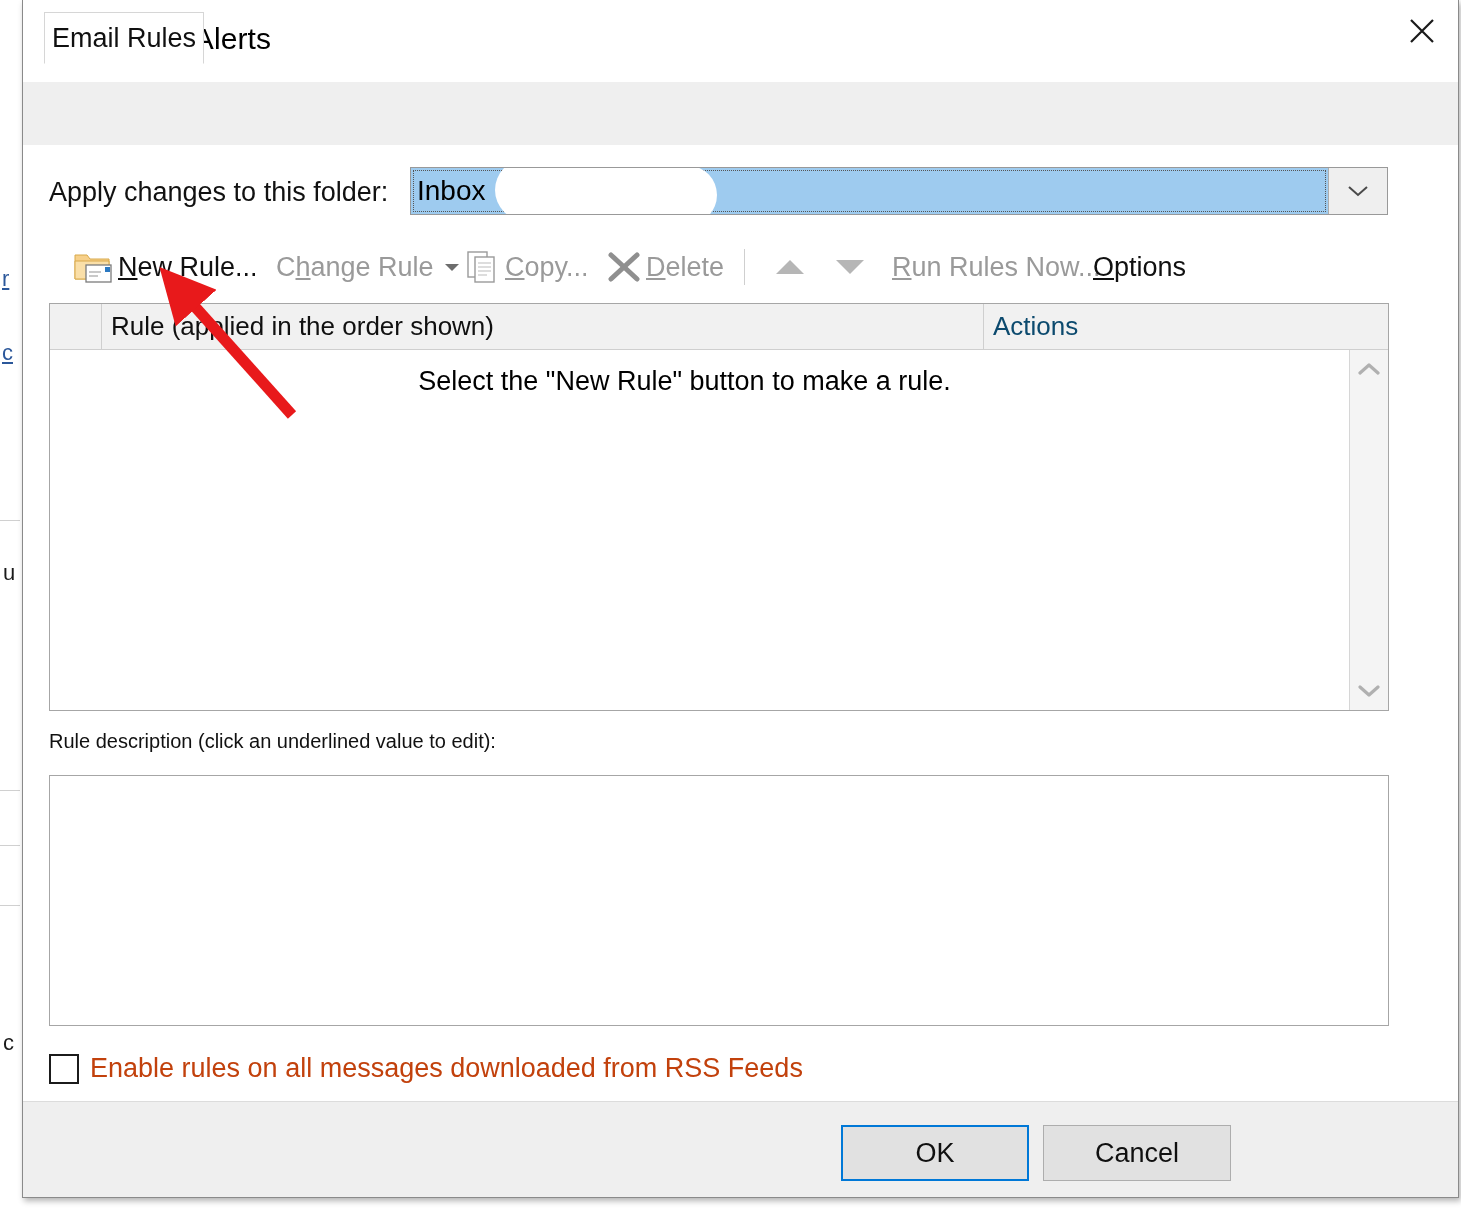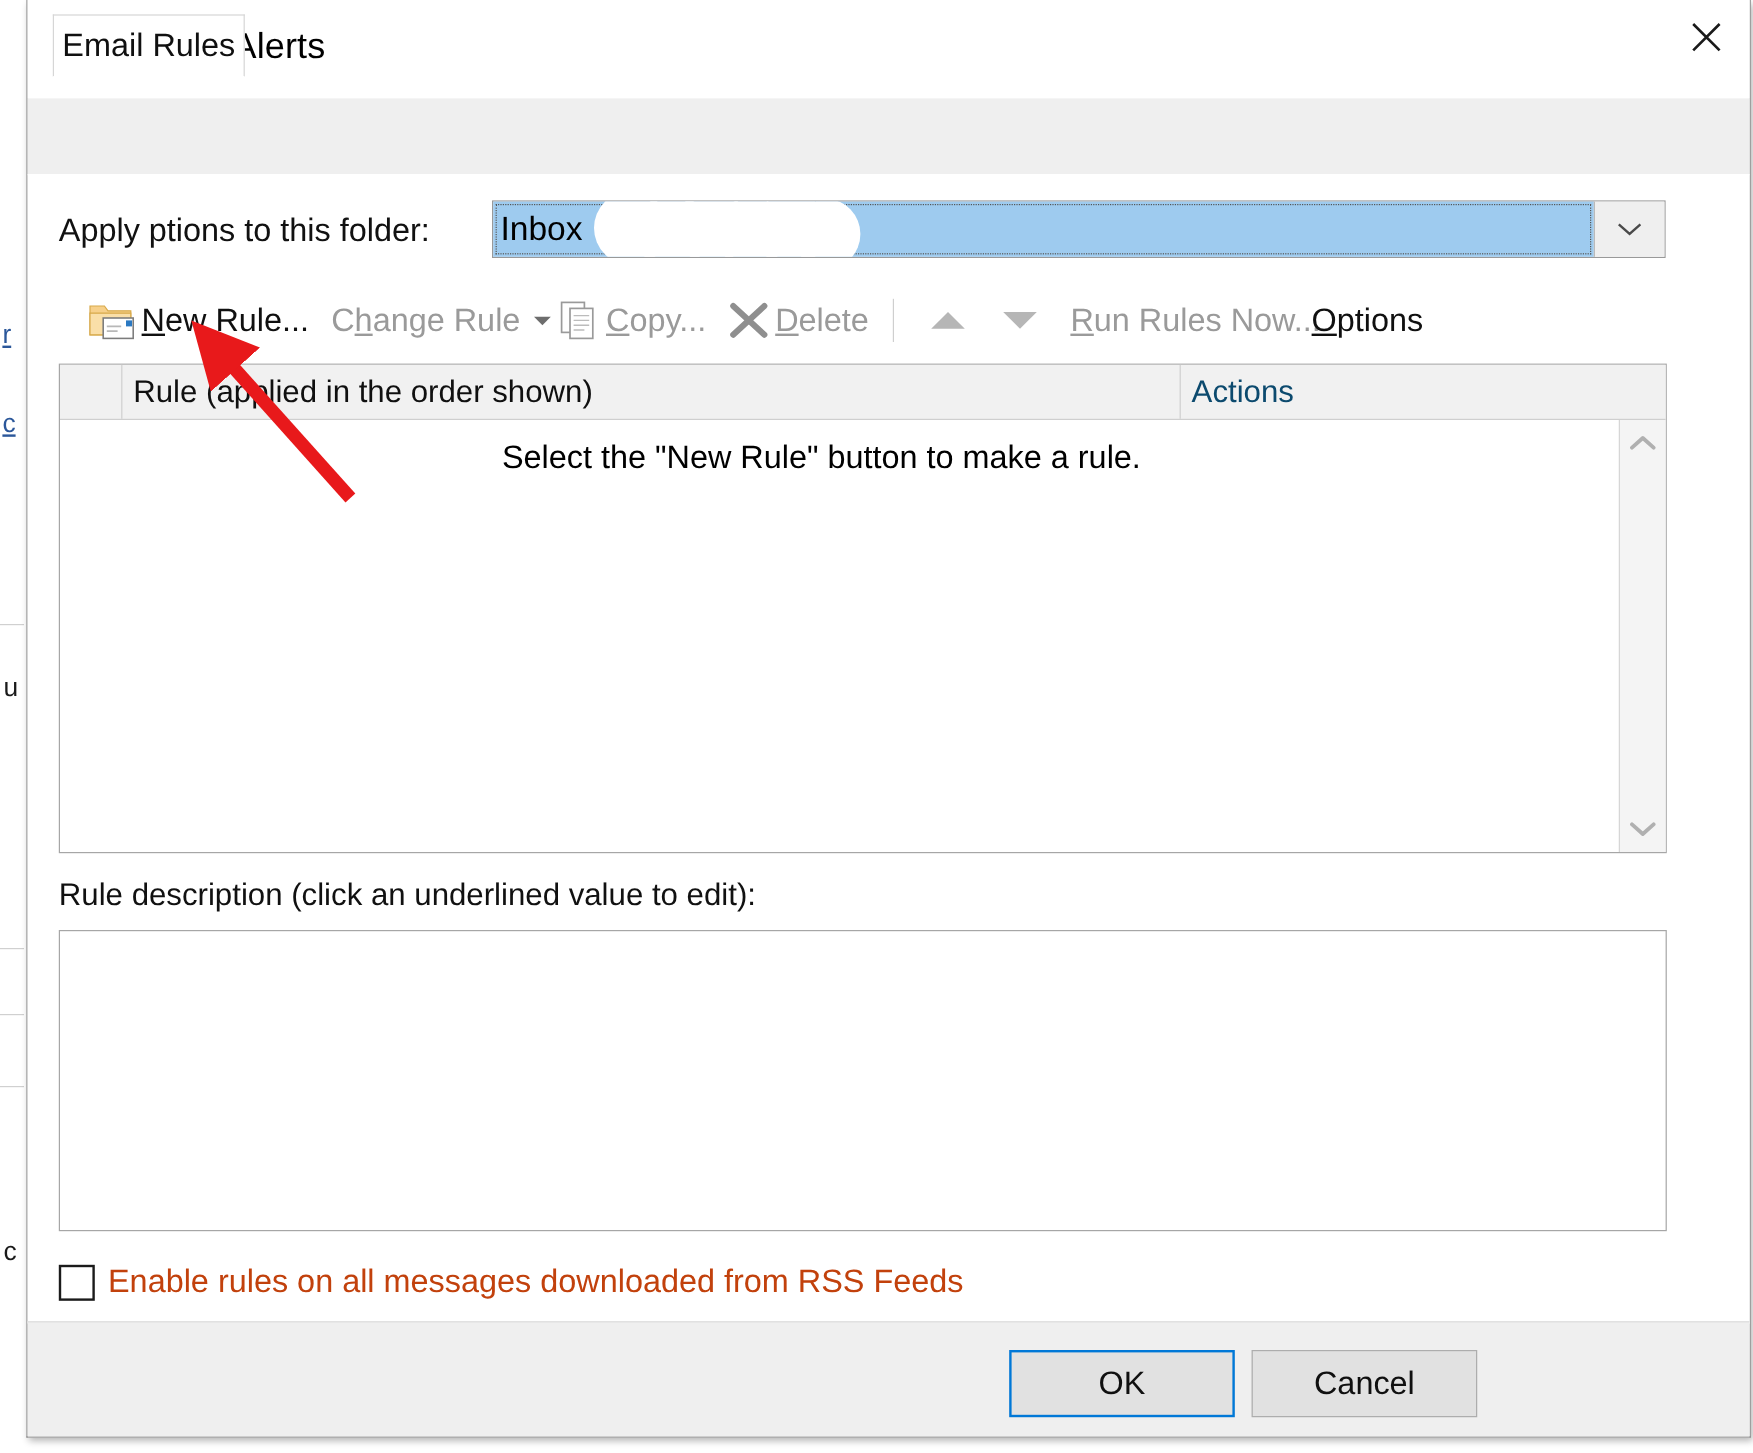--- a/index.html
+++ b/index.html
@@ -303,21 +303,21 @@
     cursor: default;
   }
   .sb-arrow.up { top: 0; }
   .sb-arrow.down { bottom: 0; }
 
   
   .desc-label {
     position: absolute;
     left: 26px;
     top: 585px;
-    font-size: 26px;
+    font-size: 20px;
     color: #111111;
     white-space: nowrap;
   }
   .desc-box {
     position: absolute;
     left: 26px;
     top: 630px;
     width: 1340px;
     height: 251px;
     box-sizing: border-box;
@@ -415,21 +415,21 @@
     </div>
   </div>
 
   <div class="tabstrip"></div>
   <div class="tab active" id="tab-email">
     <span>Email Rules</span>
   </div>
 
   <div class="content">
 
-    <div class="folder-label">Apply ptions to this folder:</div>
+    <div class="folder-label">Apply changes to this folder:</div>
 
     <div class="combo">
       <div class="combo-field">
         <div class="combo-value">Inbox</div>
         <div class="redact" style="left:84px; top:-9px; width:62px; height:62px;"></div>
         <div class="redact" style="left:118px; top:-6px; width:62px; height:62px;"></div>
         <div class="redact" style="left:152px; top:-10px; width:60px; height:62px;"></div>
         <div class="redact" style="left:186px; top:-4px; width:58px; height:60px;"></div>
         <div class="redact" style="left:218px; top:-8px; width:60px; height:62px;"></div>
         <div class="redact" style="left:250px; top:-2px; width:56px; height:58px;"></div>

